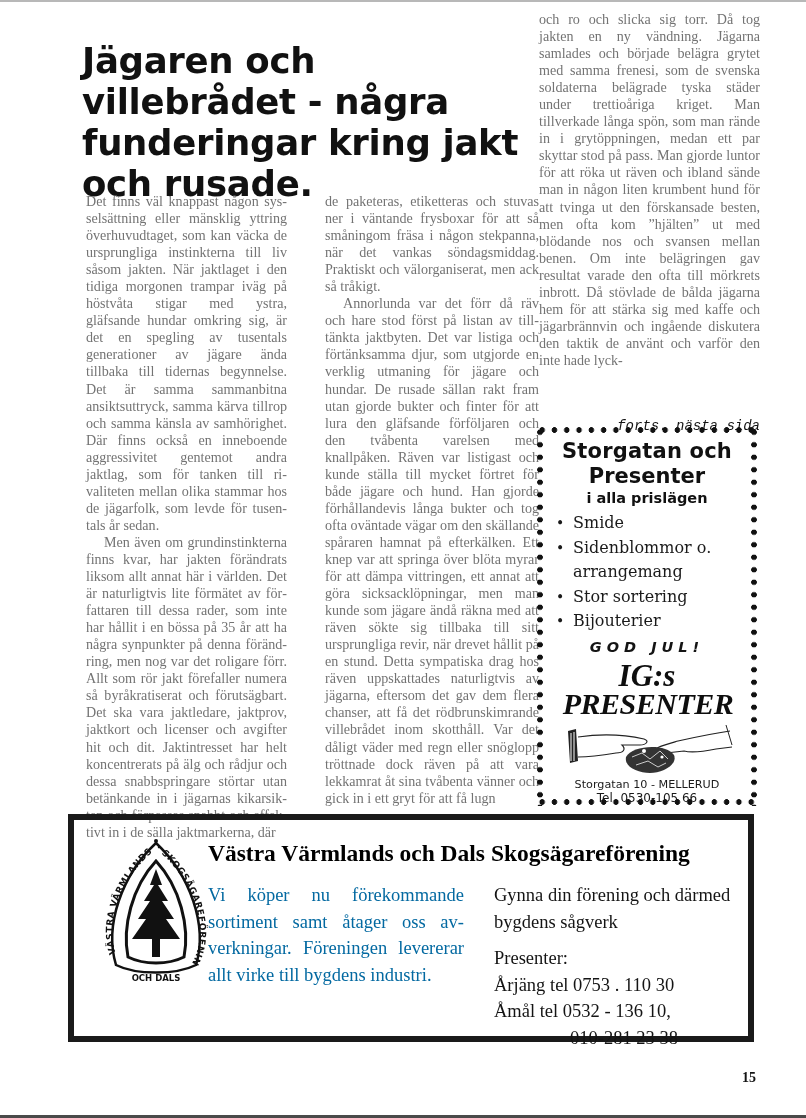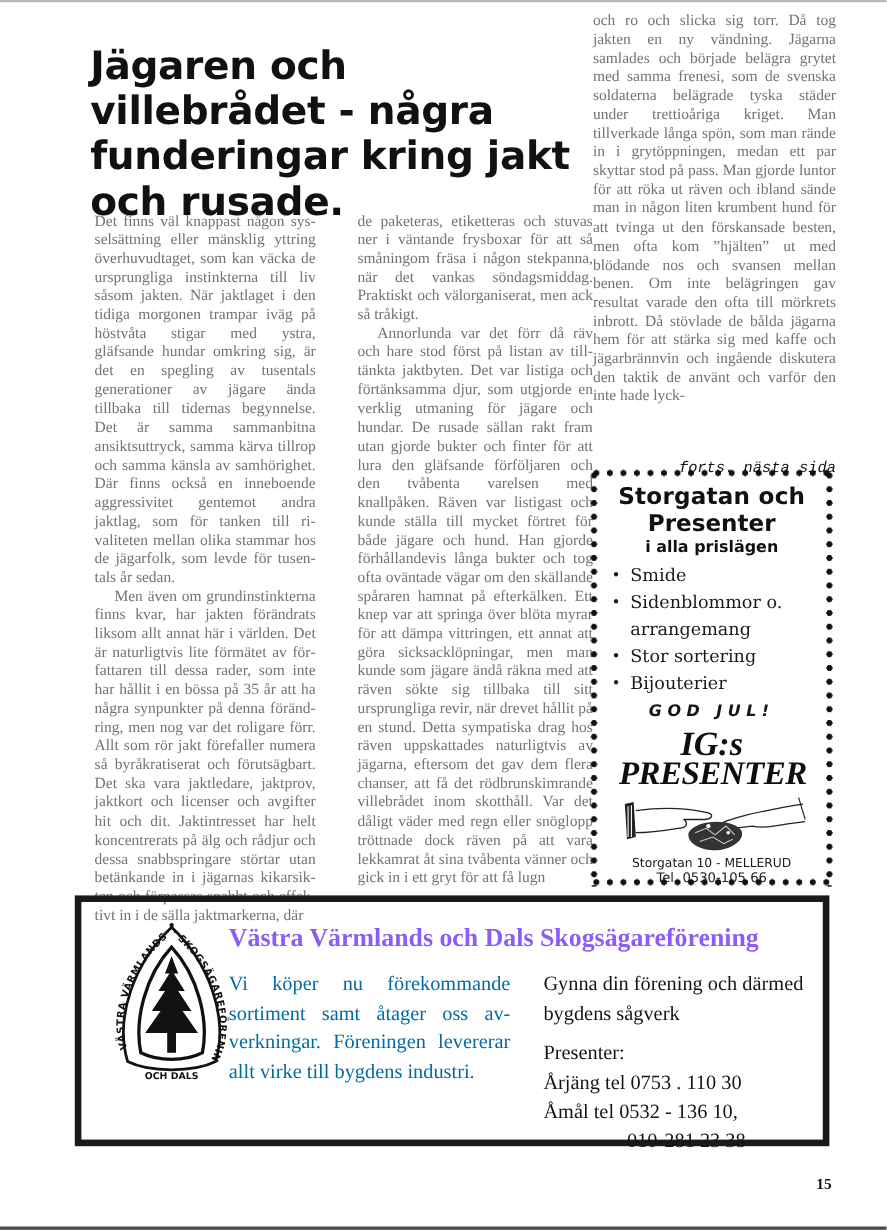--- a/index.html
+++ b/index.html
@@ -52,21 +52,21 @@
   .ad-addr { position: absolute; left: 10px; width: 202px; text-align: center;
     font-family: "DejaVu Sans", sans-serif; font-size: 11.2px; color: #1a1a1a; }
   .ad-addr.a1 { top: 352px; }
   .ad-addr.a2 { top: 365px; font-size: 12px; }
 
   
   .ad-forest { position: absolute; left: 68px; top: 814px; width: 686px; height: 228px;
     border: 6px solid #1a1a1a; box-sizing: border-box; }
   .logo { position: absolute; left: 28px; top: 15px; width: 108px; height: 150px; }
   .forest-title { position: absolute; left: 134px; top: 20px; font-family: "Liberation Serif", serif;
-    font-weight: bold; font-size: 23.5px; white-space: nowrap; color: #8b5cf6; }
+    font-weight: bold; font-size: 23.5px; white-space: nowrap; color: #000000; }
   .forest-left { position: absolute; left: 134px; top: 62px; width: 256px;
     font-family: "Liberation Serif", serif; font-size: 18.5px; line-height: 26.5px; text-align: justify; color: #0369a1; }
   .forest-right { position: absolute; left: 420px; top: 62px; width: 260px;
     font-family: "Liberation Serif", serif; font-size: 18.5px; line-height: 26.5px; color: #141414; }
   .forest-right p { margin: 0; }
   .forest-right .gap { height: 10px; }
   .forest-right .indent-num { padding-left: 76px; }
 
   .page-number { position: absolute; left: 742px; top: 1070px; font-family: "Liberation Serif", serif;
     font-weight: bold; font-size: 14px; }

